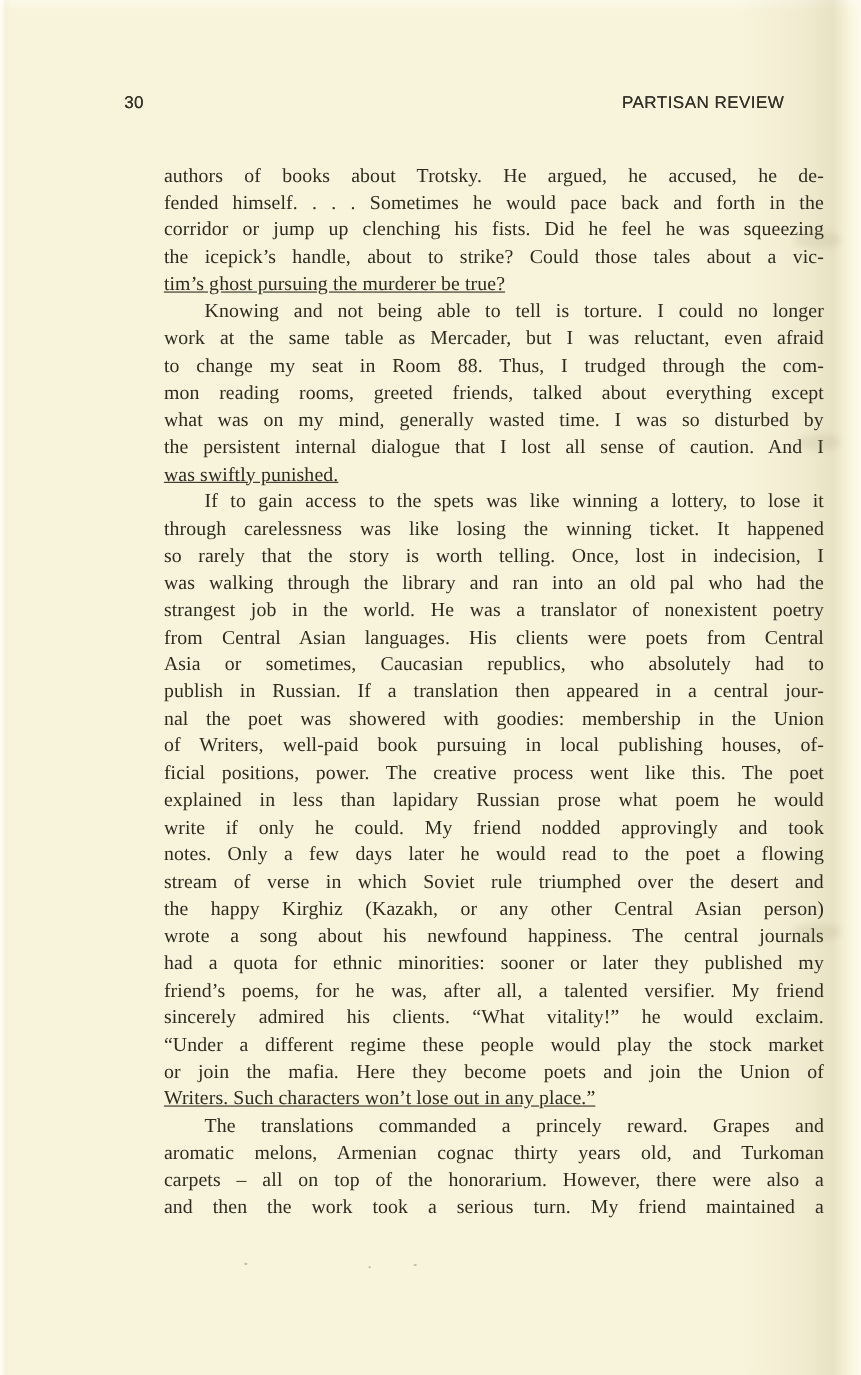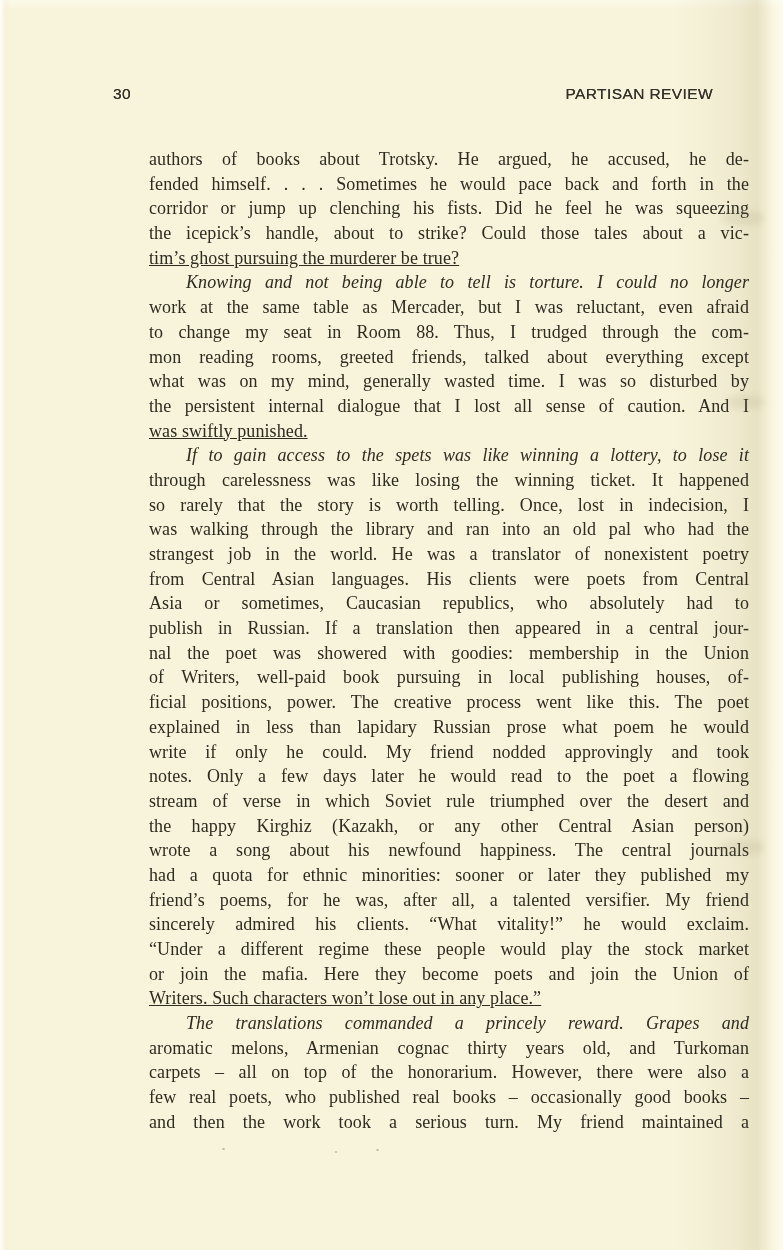--- a/index.html
+++ b/index.html
@@ -70,21 +70,21 @@
     text-align-last: justify;
     white-space: nowrap; 
     letter-spacing: 0.1px;
     color: var(--ink, #2e2b21);
   }
   .line.last {
     text-align-last: left;
     white-space: normal;
     text-decoration: underline;
   }
-  .line.indent { text-indent: 37px; font-style: italic; }
+  .line.indent { text-indent: 37px; }
 
   
   .speck {
     position: absolute;
     background: rgba(92, 86, 68, 0.35);
     border-radius: 50%;
     filter: blur(0.4px);
   }
   .smudge {
     position: absolute;
@@ -136,21 +136,20 @@
       <div class="line">wrote a song about his newfound happiness. The central journals</div>
       <div class="line">had a quota for ethnic minorities: sooner or later they published my</div>
       <div class="line">friend’s poems, for he was, after all, a talented versifier. My friend</div>
       <div class="line">sincerely admired his clients. “What vitality!” he would exclaim.</div>
       <div class="line">“Under a different regime these people would play the stock market</div>
       <div class="line">or join the mafia. Here they become poets and join the Union of</div>
       <div class="line last">Writers. Such characters won’t lose out in any place.”</div>
       <div class="line indent">The translations commanded a princely reward. Grapes and</div>
       <div class="line">aromatic melons, Armenian cognac thirty years old, and Turkoman</div>
       <div class="line">carpets – all on top of the honorarium. However, there were also a</div>
-      <div class="line">few real poets, who published real books – occasionally good books –</div>
       <div class="line">and then the work took a serious turn. My friend maintained a</div>
     </div>
 
   <div class="speck" style="left:222px; top:1148px; width:3px; height:2px;"></div>
   <div class="speck" style="left:335px; top:1151px; width:2px; height:2px;"></div>
   <div class="speck" style="left:376px; top:1149px; width:3px; height:2px;"></div>
 
   <div class="smudge" style="left:722px; top:210px; width:42px; height:16px;"></div>
   <div class="smudge" style="left:726px; top:395px; width:38px; height:14px;"></div>
   <div class="smudge" style="left:720px; top:840px; width:44px; height:15px;"></div>

